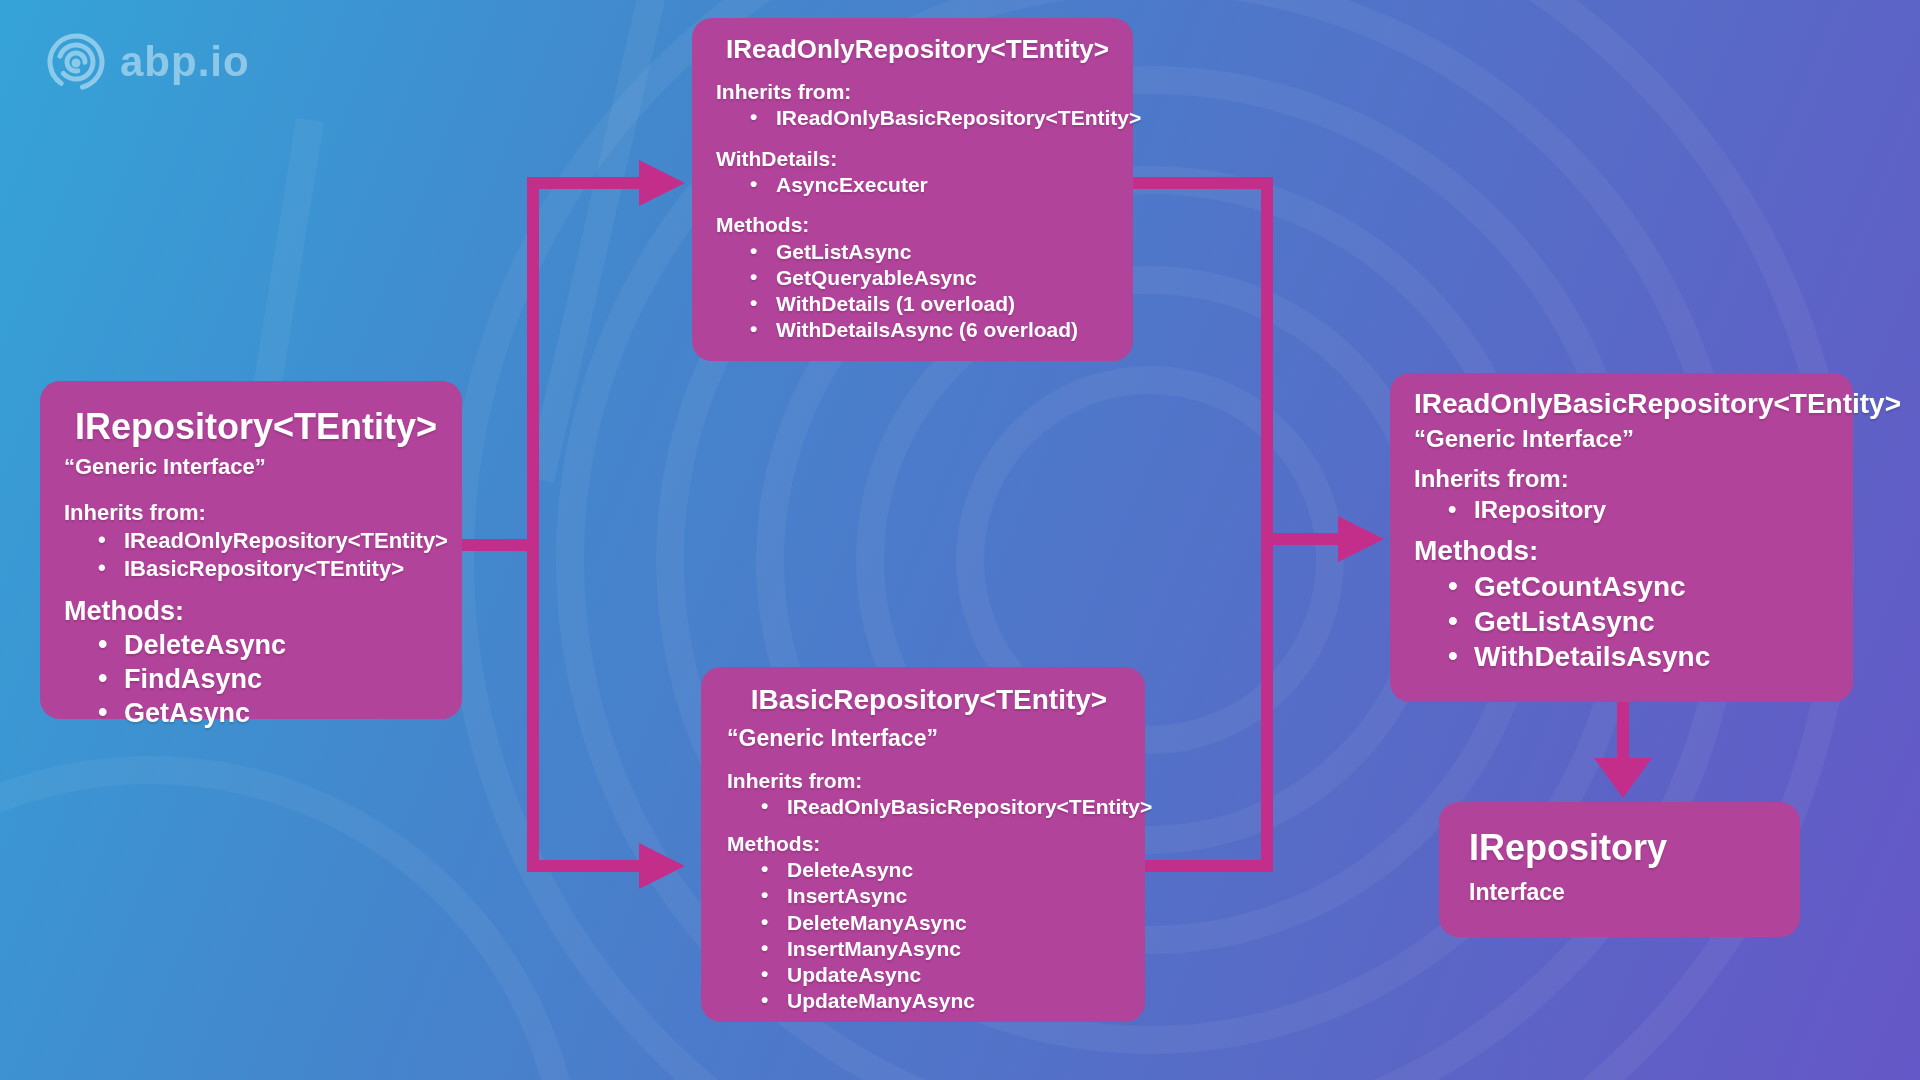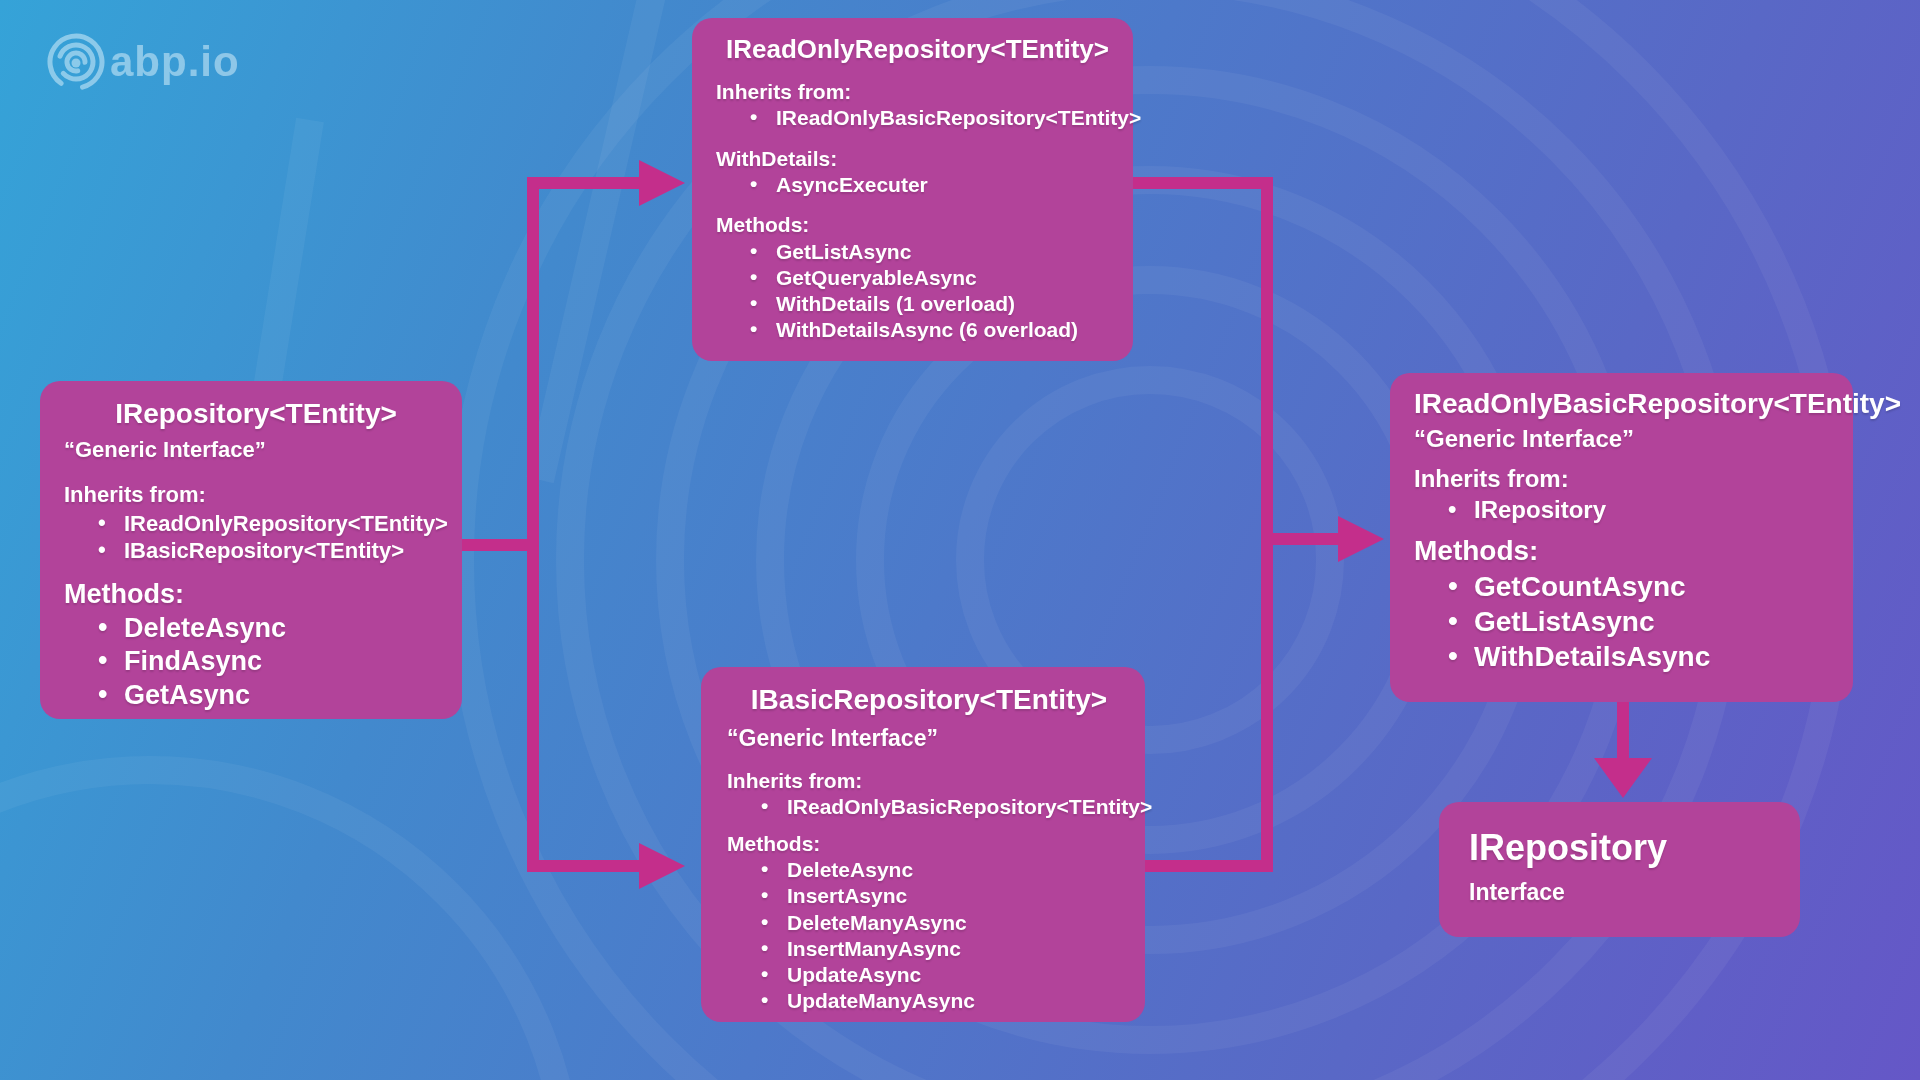--- a/index.html
+++ b/index.html
@@ -9,37 +9,37 @@
   *{box-sizing:border-box;}
   html,body{margin:0;padding:0;}
   body{
     width:1920px;height:1080px;position:relative;overflow:hidden;
     font-family:"Liberation Sans",sans-serif;
     background:linear-gradient(112deg,#35a3d8 0%,#4289cd 28%,#4d79ca 50%,#5968c6 75%,#6557c7 100%);
   }
   
   .bg-decor{position:absolute;inset:0;pointer-events:none;}
   
-  .logo{position:absolute;left:46px;top:32px;display:flex;align-items:center;gap:4px;color:rgba(235,248,255,0.48);}
+  .logo{position:absolute;left:46px;top:32px;display:flex;align-items:center;gap:14px;color:rgba(235,248,255,0.48);}
   .logo-text{font-size:42px;font-weight:700;letter-spacing:1px;line-height:1;padding-bottom:4px;}
   
   .node{
     position:absolute;background:var(--node-bg);border-radius:20px;color:#fff;
     font-weight:700;text-shadow:0 2px 2px rgba(0,0,0,0.15);line-height:1.25;
   }
   .node .title{text-align:center;line-height:1.2;}
   .node .subtitle{text-align:left;line-height:1.2;}
   .node .subtitle:empty{display:none;}
   .sec-label{line-height:1.3;}
   ul.sec-items{list-style:none;margin:0;padding:0 0 0 34px;}
   ul.sec-items li{position:relative;padding-left:26px;}
   ul.sec-items li::before{content:"•";position:absolute;left:0;top:-1px;}
 
   #node-repository{left:40px;top:381px;width:422px;height:338px;padding:16px 14px 16px 24px;}
-  #node-repository .title{font-size:28px;}
+  #node-repository .title{font-size:36px;margin-top:8px;}
   #node-repository .subtitle{font-size:22px;margin-top:6px;}
   #node-repository .sec{font-size:22px;margin-top:18px;}
   #node-repository .sec-methods{font-size:27px;margin-top:12px;}
 
   #node-read-only-repository{left:692px;top:18px;width:441px;height:343px;padding:16px 14px 14px 24px;}
   #node-read-only-repository .title{font-size:26px;}
   #node-read-only-repository .sec{font-size:21px;margin-top:13px;}
 
   #node-basic-repository{left:701px;top:667px;width:444px;height:355px;padding:16px 14px 14px 26px;}
   #node-basic-repository .title{font-size:28px;}

